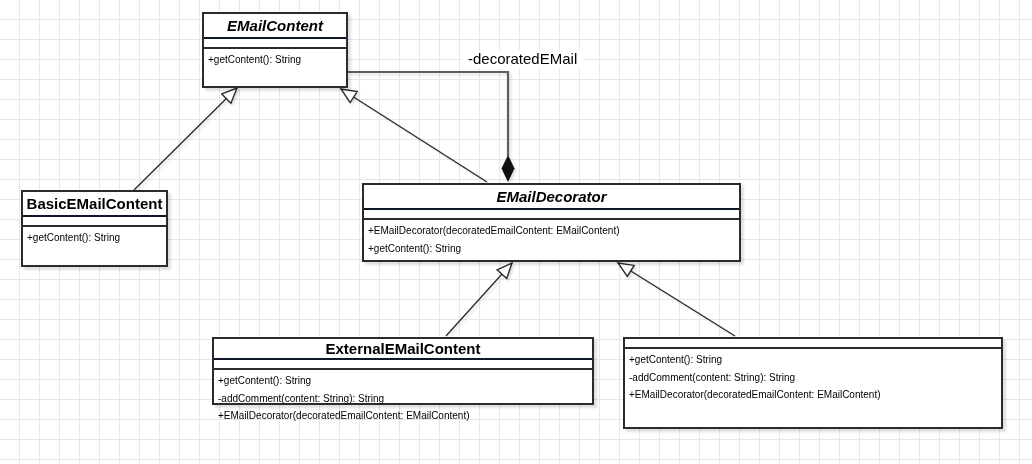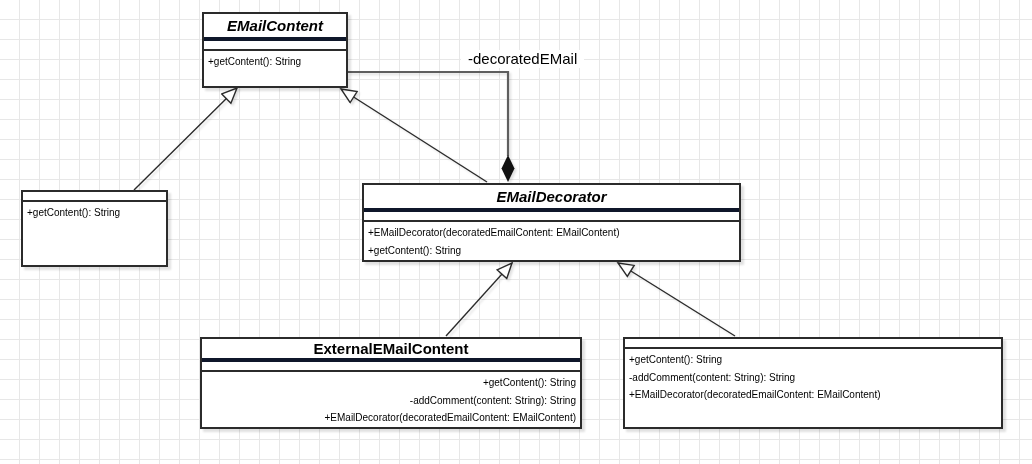--- a/index.html
+++ b/index.html
@@ -35,21 +35,21 @@
     border: 2px solid #2b2b2b;
     box-shadow: 3px 3px 2px rgba(0,0,0,0.12);
   }
   .uml-title {
     height: 23px;
     display: flex;
     align-items: center;
     justify-content: center;
     font-size: 15px;
     font-weight: bold;
-    border-bottom: 4px solid #0f172a;
+    border-bottom: 2px solid #0f172a;
     white-space: nowrap;
   }
   .uml-class.abstract .uml-title { font-style: italic; }
   .uml-class.title-sm .uml-title { height: 19px; }
   .uml-attrs {
     height: 8px;
     border-bottom: 2px solid #2b2b2b;
   }
   .uml-methods {
     padding: 2px 4px 0 4px;
@@ -64,21 +64,21 @@
     font-size: 15px;
     line-height: 18px;
     background: #ffffff;
     padding: 0 7px;
     white-space: nowrap;
   }
   
   #cls-emailcontent        { left: 202px; top: 12px;  width: 146px; height: 76px; }
   #cls-basicemailcontent   { left: 21px;  top: 190px; width: 147px; height: 77px; }
   #cls-emaildecorator      { left: 362px; top: 183px; width: 379px; height: 79px; }
-  #cls-externalemailcontent{ left: 200px; top: 337px; width: 382px; height: 92px; text-align: right; }
+  #cls-externalemailcontent{ left: 212px; top: 337px; width: 382px; height: 68px; }
   #cls-secureemailcontent  { left: 623px; top: 337px; width: 380px; height: 92px; }
 </style>
 </head>
 <body>
 
 <div id="canvas">
 
   <svg id="connectors" width="1032" height="464" viewBox="0 0 1032 464" xmlns="http://www.w3.org/2000/svg">
     <defs>
       <marker id="hollow-triangle" markerUnits="userSpaceOnUse" markerWidth="20" markerHeight="16" refX="16.5" refY="7.5" orient="auto">
@@ -112,20 +112,21 @@
 
   <div class="uml-class abstract" id="cls-emailcontent">
     <div class="uml-title">EMailContent</div>
     <div class="uml-attrs"></div>
     <div class="uml-methods">
         <div>+getContent(): String</div>
       </div>
   </div>
 
   <div class="uml-class" id="cls-basicemailcontent">
+    <div class="uml-title">BasicEMailContent</div>
     <div class="uml-attrs"></div>
     <div class="uml-methods">
         <div>+getContent(): String</div>
       </div>
   </div>
 
   <div class="uml-class abstract" id="cls-emaildecorator">
     <div class="uml-title">EMailDecorator</div>
     <div class="uml-attrs"></div>
     <div class="uml-methods">

